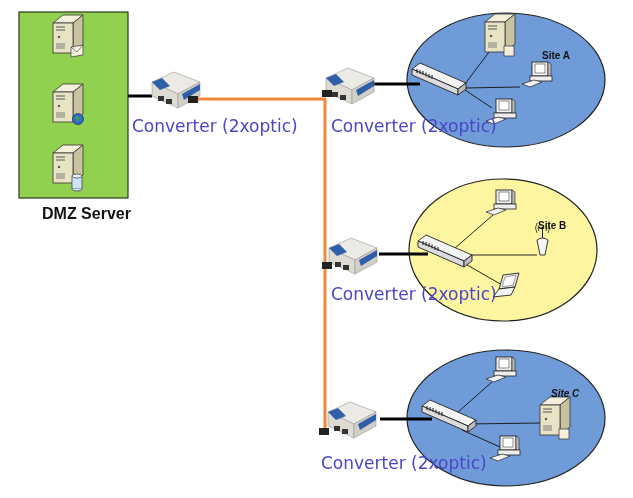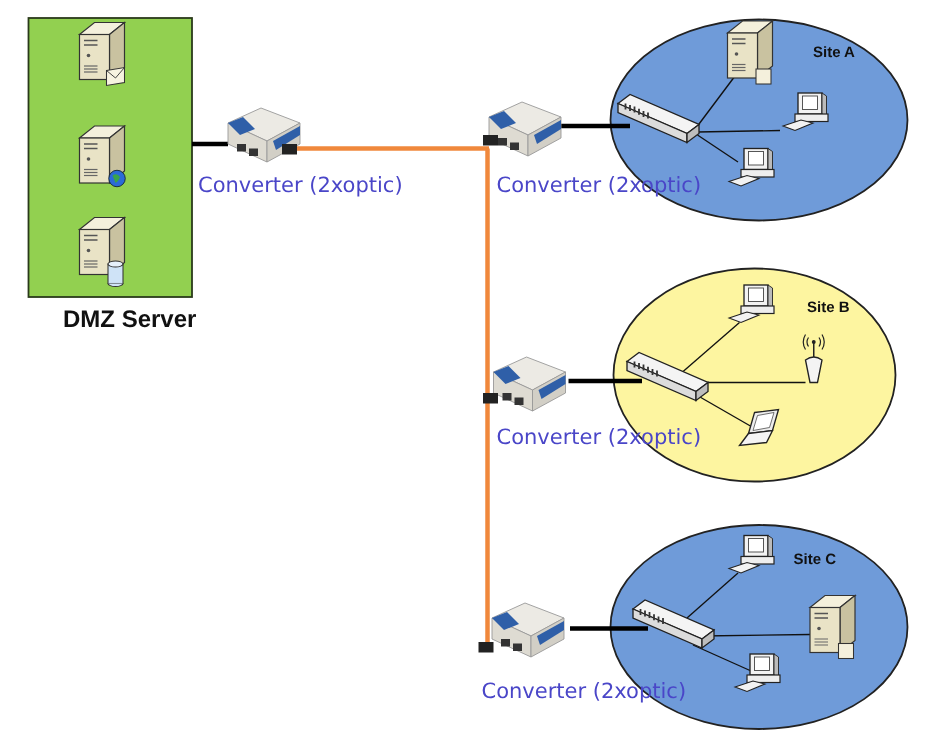--- a/index.html
+++ b/index.html
@@ -1,19 +1,19 @@
 <!DOCTYPE html>
 <html><head>
 <meta charset="utf-8">
 <style>
   html, body { margin: 0; padding: 0; background: #ffffff; }
   body { width: 633px; height: 498px; position: relative; overflow: hidden; font-family: "DejaVu Sans", sans-serif; }
   #stage { position: absolute; left: 0; top: 0; width: 633px; height: 498px; }
-  .lbl-conv { position: absolute; font-family: "DejaVu Sans", sans-serif; font-size: 14px; color: #4a46c8; white-space: nowrap; }
-  .lbl-site { position: absolute; font-family: "Liberation Sans", sans-serif; font-weight: bold; font-size: 10px; color: #111; }
+  .lbl-conv { position: absolute; font-family: "DejaVu Sans", sans-serif; font-size: 17px; color: #4a46c8; white-space: nowrap; }
+  .lbl-site { position: absolute; font-family: "Liberation Sans", sans-serif; font-weight: bold; font-size: 10px; color: #111; margin-top: 20px; }
   .lbl-dmz { position: absolute; font-family: "Liberation Sans", sans-serif; font-weight: bold; font-size: 16px; color: #111; }
 </style>
 </head>
 <body>
 
 <div id="stage">
 <svg width="633" height="498" viewBox="0 0 633 498" xmlns="http://www.w3.org/2000/svg">
   <defs>
 
     <g id="tower">
@@ -171,14 +171,14 @@
 
 <div class="lbl-dmz" style="left:42px; top:205px;">DMZ Server</div>
 
 <div class="lbl-conv" style="left: 132px; top: 116px; color: rgb(74, 70, 200);">Converter (2xoptic)</div>
 <div class="lbl-conv" style="left: 331px; top: 116px; color: rgb(74, 70, 200);">Converter (2xoptic)</div>
 <div class="lbl-conv" style="left: 331px; top: 284px; color: rgb(74, 70, 200);">Converter (2xoptic)</div>
 <div class="lbl-conv" style="left: 321px; top: 453px; color: rgb(74, 70, 200);">Converter (2xoptic)</div>
 
 <div class="lbl-site" style="left:542px; top:30px;">Site A</div>
 <div class="lbl-site" style="left:538px; top:200px;">Site B</div>
-<div class="lbl-site" style="left:529px; top:368px;">Site C</div>
+<div class="lbl-site" style="left:551px; top:368px;font-style:italic;">Site C</div>
 </div>
 
 </body></html>

